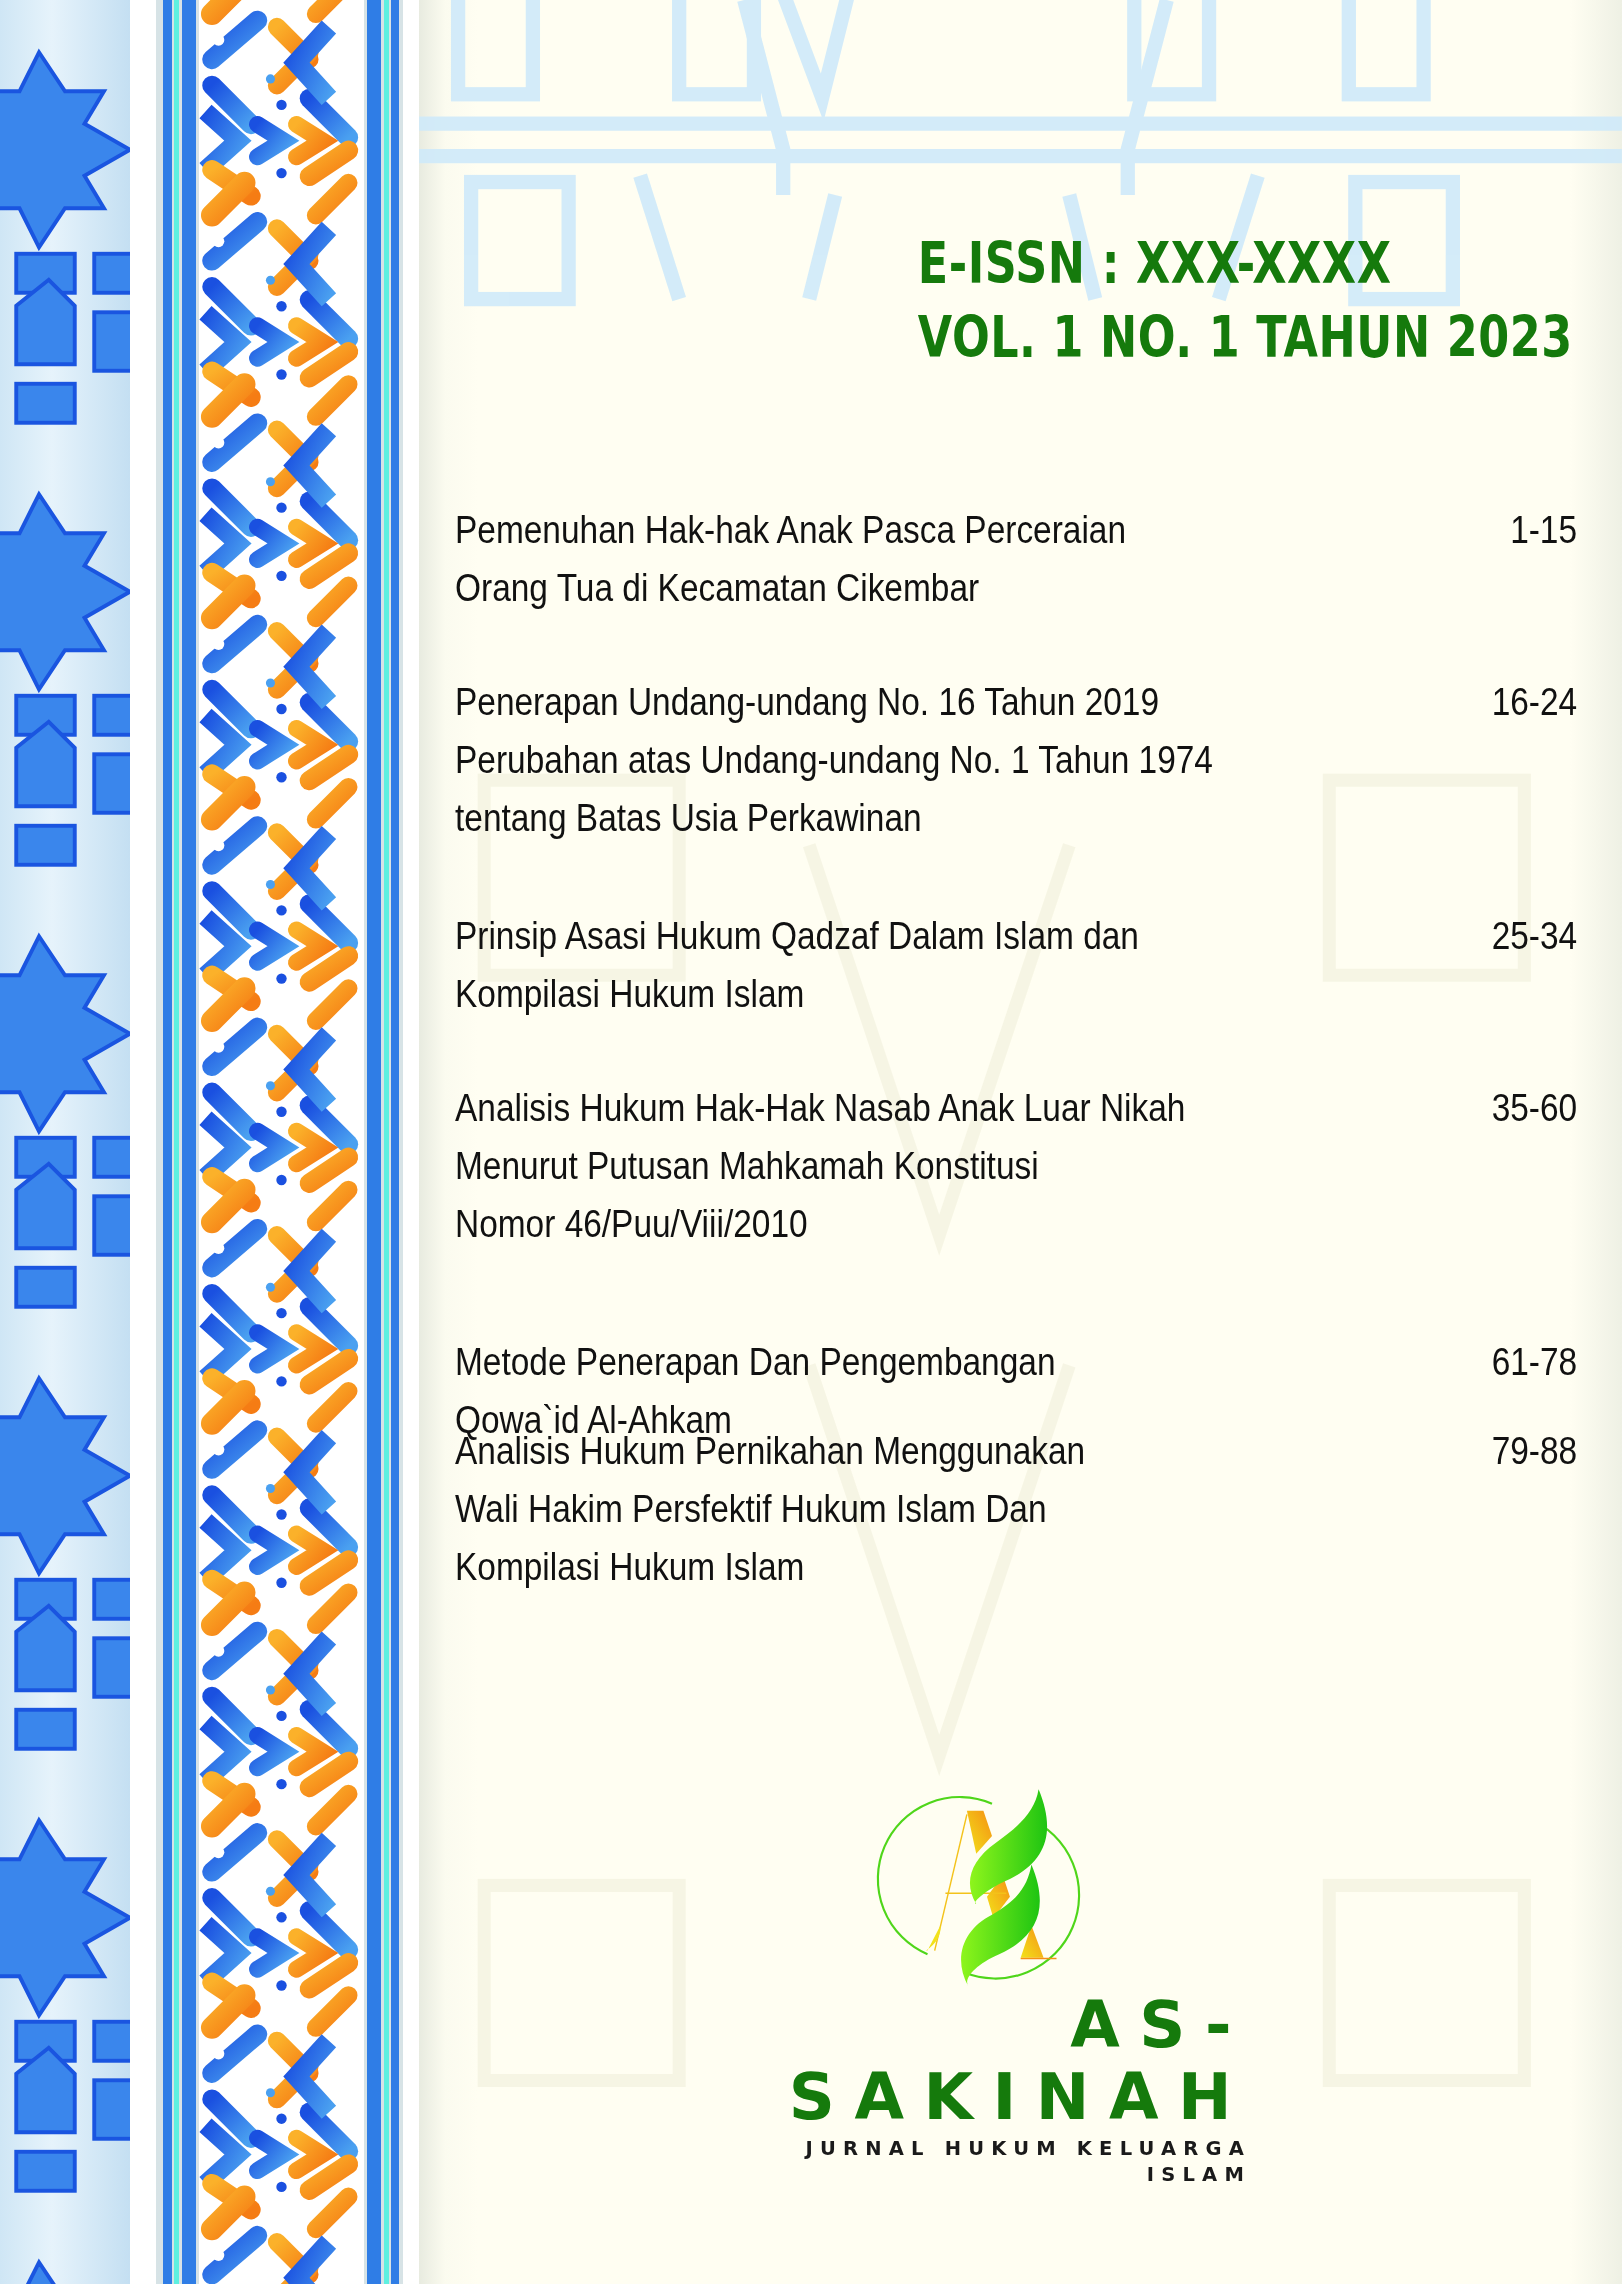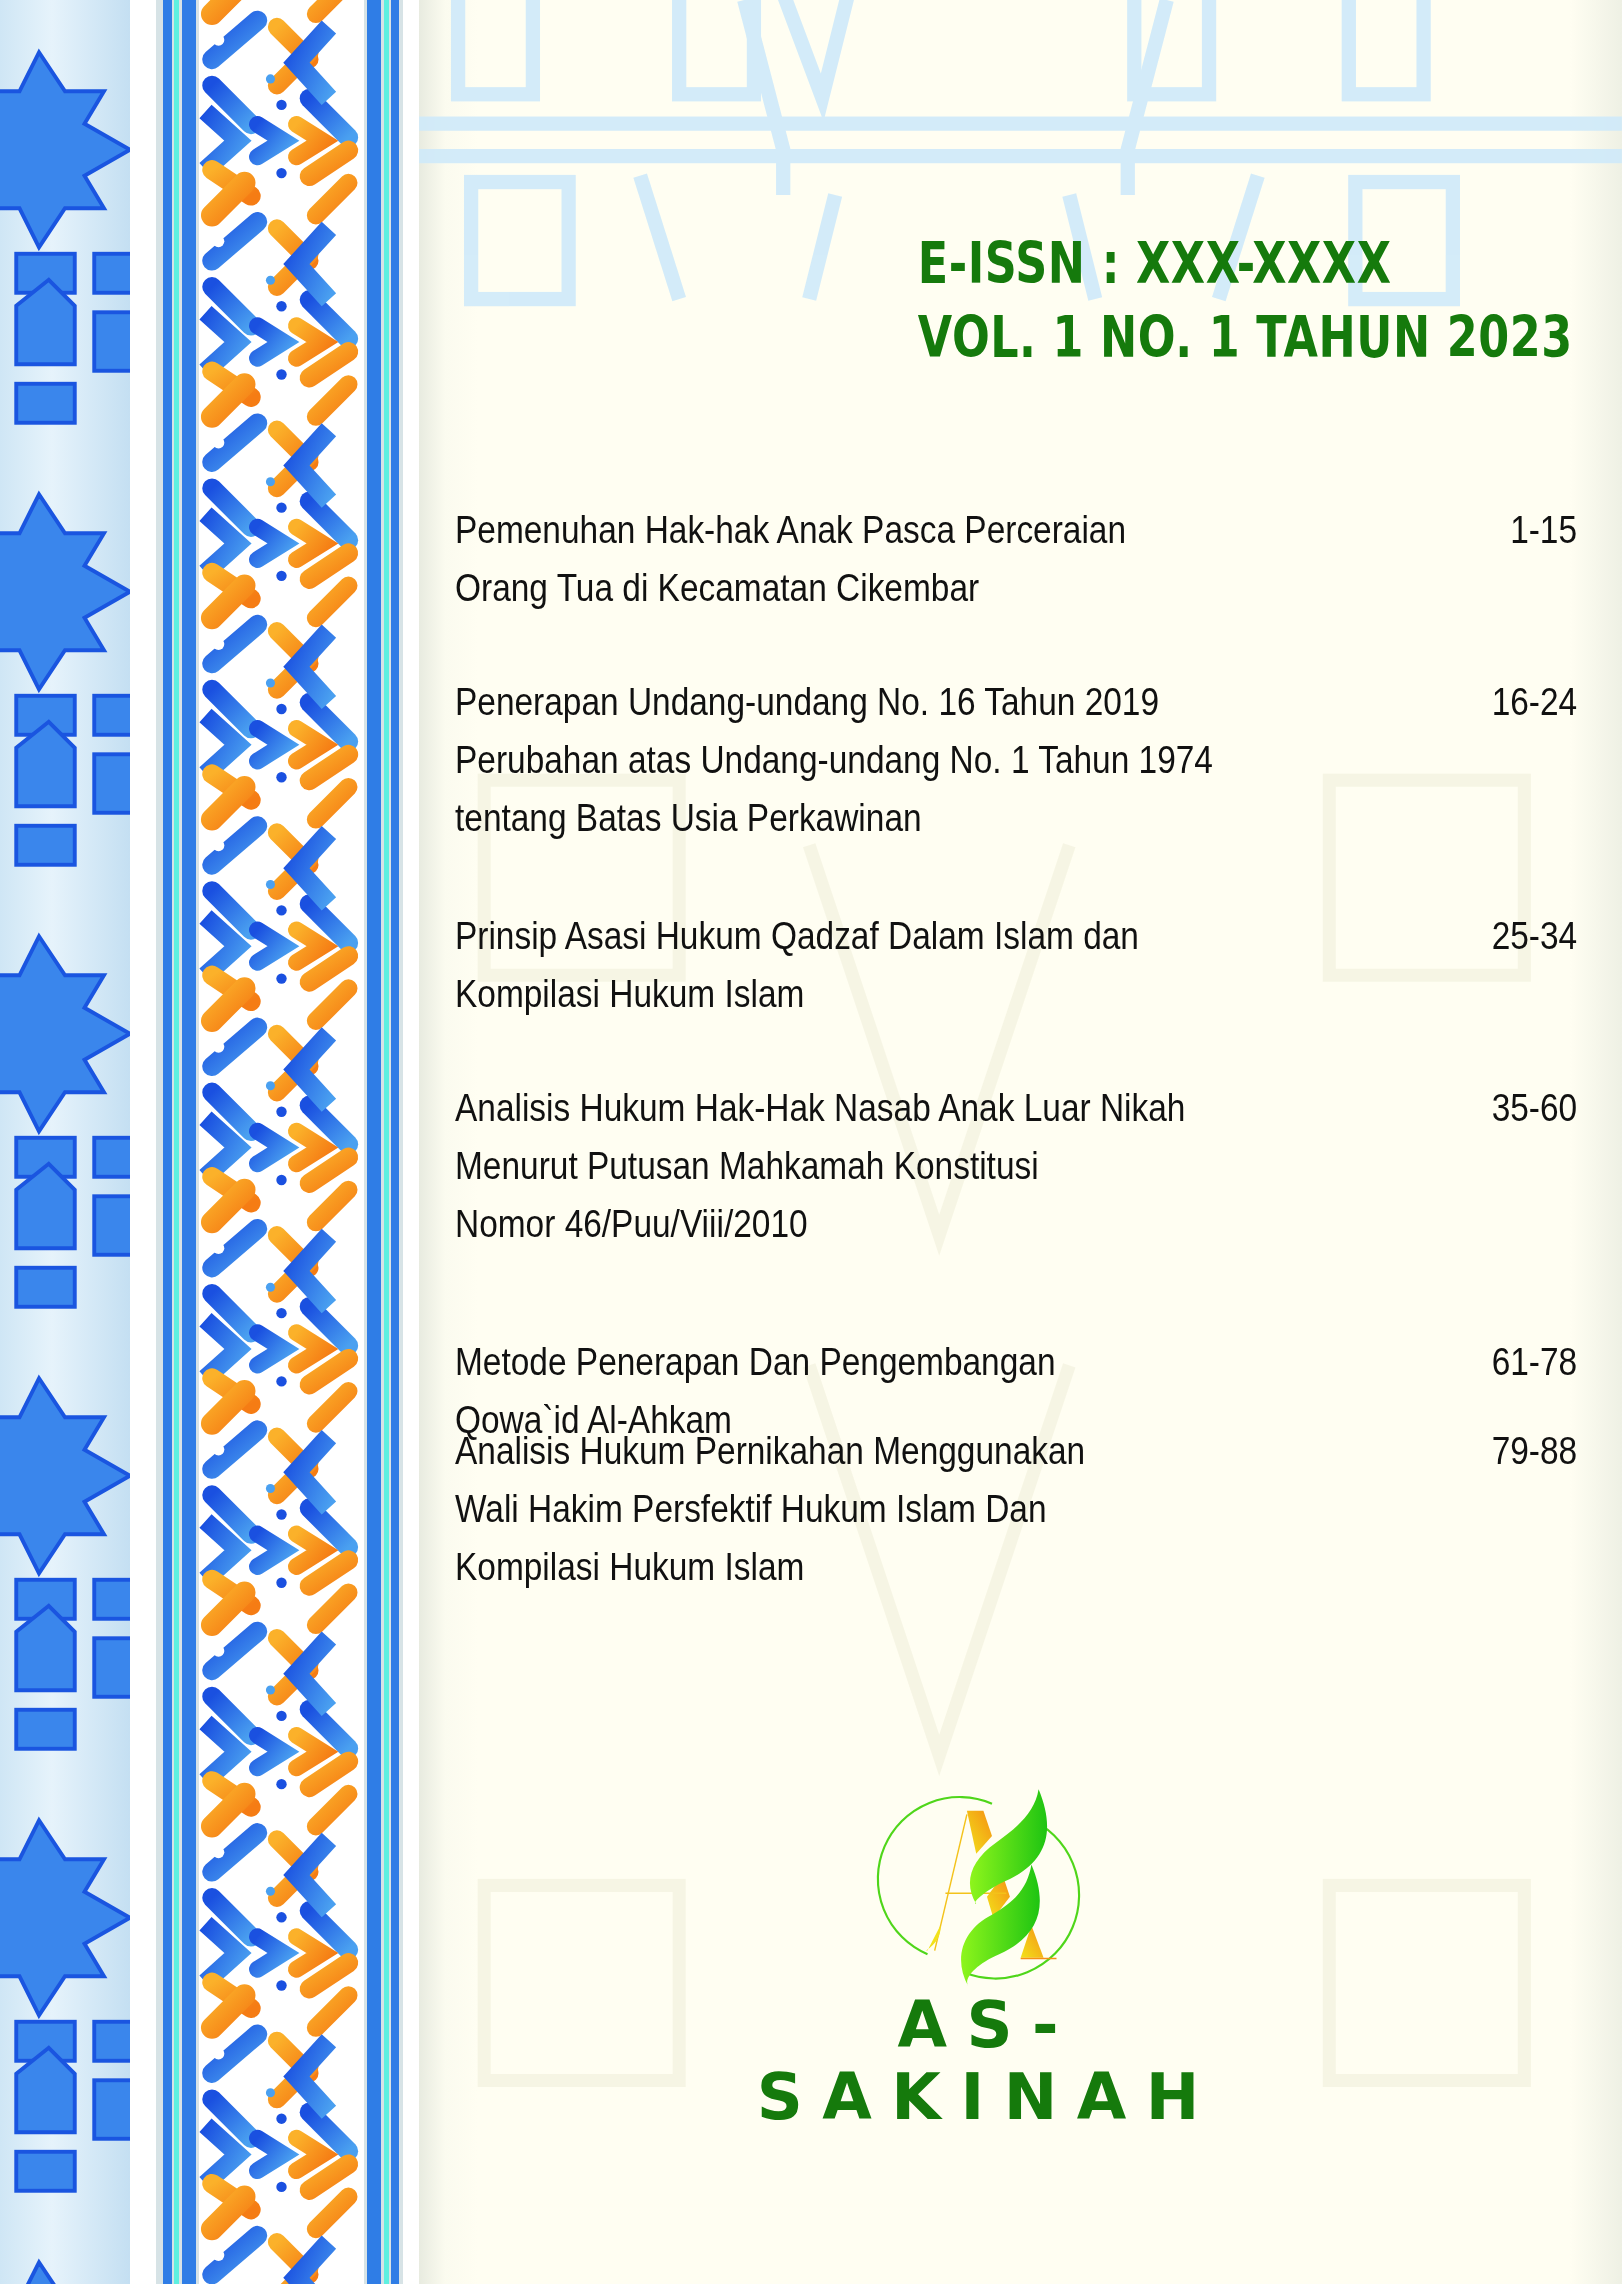--- a/index.html
+++ b/index.html
@@ -29,21 +29,21 @@
   .header .issn { font-size:57px; line-height:65px; transform:scaleX(0.78); transform-origin:right; white-space:nowrap; }
   .header .vol  { font-size:57px; line-height:65px; transform:scaleX(0.78); transform-origin:right; white-space:nowrap; margin-top:8.5px; }
 
   .toc { position:absolute; left:0; top:0; width:100%; height:100%; }
   .toc-item { position:absolute; left:455px; width:1122px; }
   .toc-title { font-size:38px; line-height:58px; color:#111; transform:scaleX(0.88); transform-origin:left; white-space:nowrap; }
   .toc-page { position:absolute; right:0; top:0; font-size:38px; line-height:58px; color:#111; transform:scaleX(0.88); transform-origin:right; white-space:nowrap; }
 
   .logo { position:absolute; left:728px; top:1775px; width:520px; }
   .logo svg { position:absolute; left:107px; top:0; }
-  .brand { position:absolute; left:705px; top:1989px; width:546px; text-align:center; }
+  .brand { position:absolute; left:705px; top:1989px; width:546px; text-align:right; }
   .brand .name { font-family:"DejaVu Sans", sans-serif; font-weight:bold; font-size:64px; letter-spacing:19.5px; color:#157a0c; line-height:72px; padding-left:19.5px; }
   .brand .tagline { font-family:"DejaVu Sans", sans-serif; font-weight:bold; font-size:19.5px; letter-spacing:7.2px; color:#1a1a1a; line-height:26px; margin-top:3.3px; }
 </style>
 </head>
 <body>
 
 <div class="left-strip">
   <svg width="130" height="2284" viewBox="0 0 200 3513">
     <defs>
       <g id="tile">
@@ -229,14 +229,15 @@
     <path d="M58 245 Q80 230 78 210 L60 245 Z" fill="#f2e21a"></path>
     <line x1="85" y1="165" x2="170" y2="165" stroke="#f3c21a" stroke-width="2"></line>
     <line x1="190" y1="256" x2="240" y2="256" stroke="#f59014" stroke-width="2"></line>
     <path d="M215 20 C240 80 225 120 175 145 C140 160 120 180 128 180 C110 150 120 120 155 95 C190 70 210 50 215 20 Z" fill="url(#lg2)"></path>
     <path d="M205 125 C230 185 215 225 160 250 C125 265 110 285 117 295 C95 255 110 215 150 195 C185 175 200 155 205 125 Z" fill="url(#lg2)"></path>
   </svg>
 </div>
 
 <div class="brand">
   <div class="name">AS-SAKINAH</div>
+  <div class="tagline">JURNAL HUKUM KELUARGA ISLAM</div>
 </div>
 
 
 </body></html>

